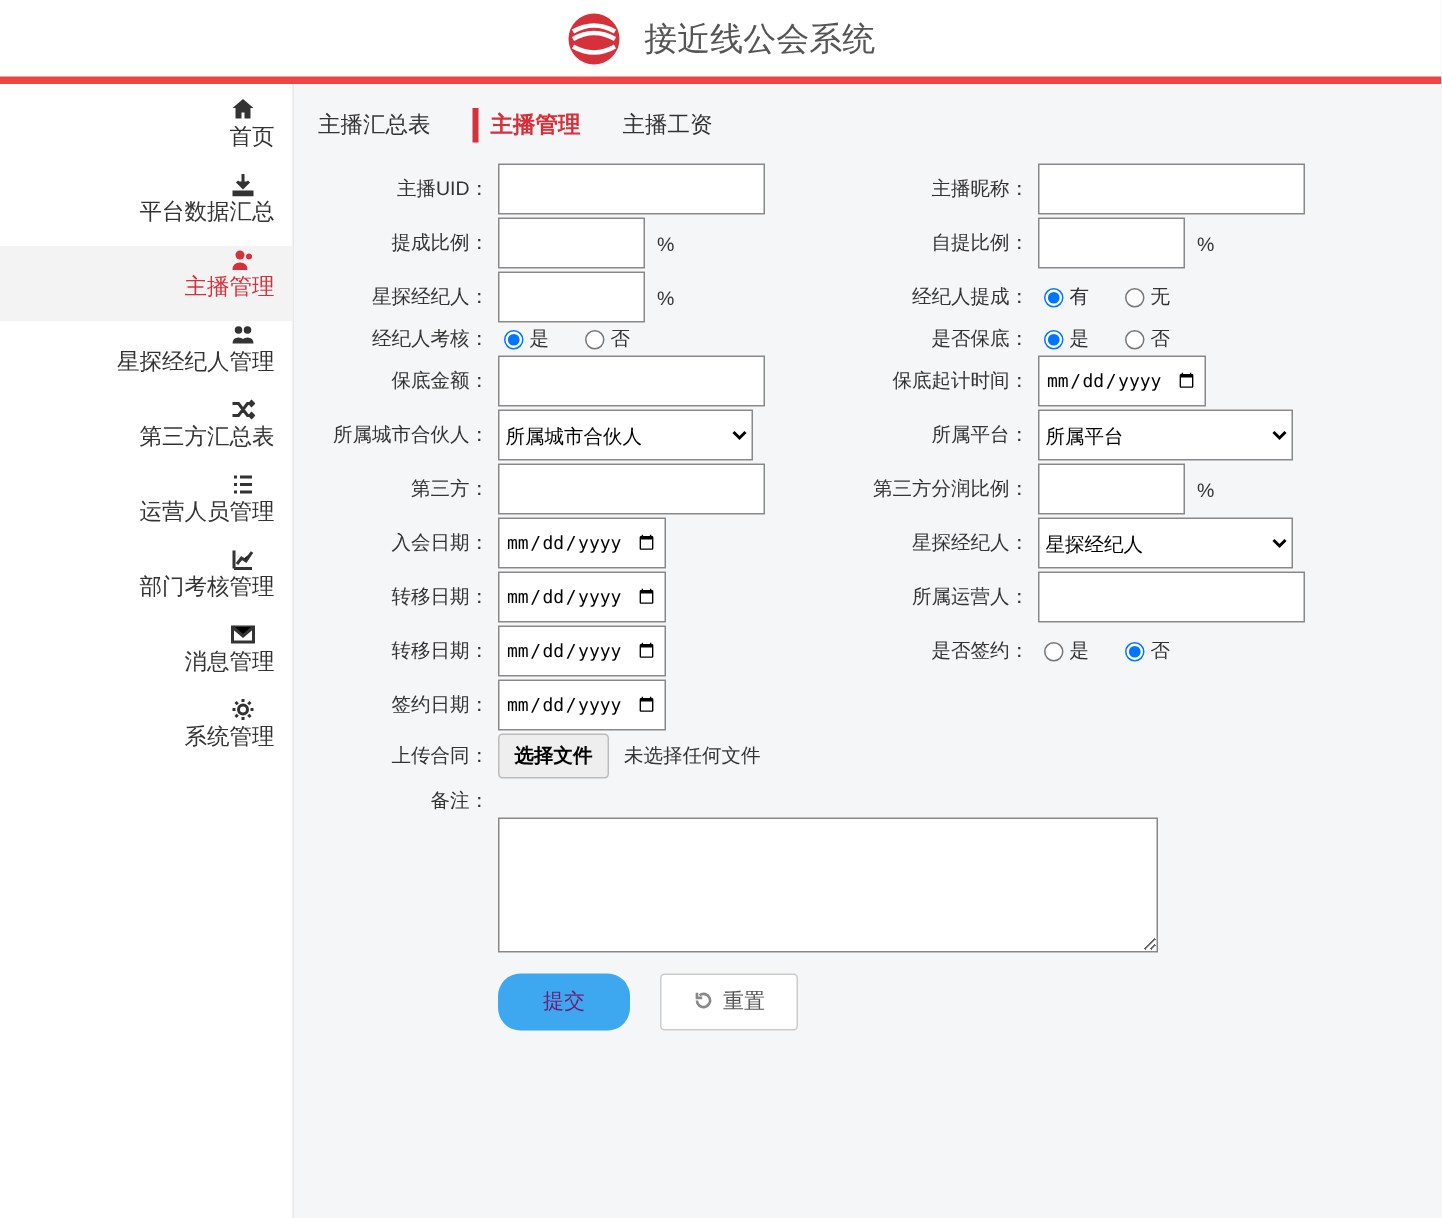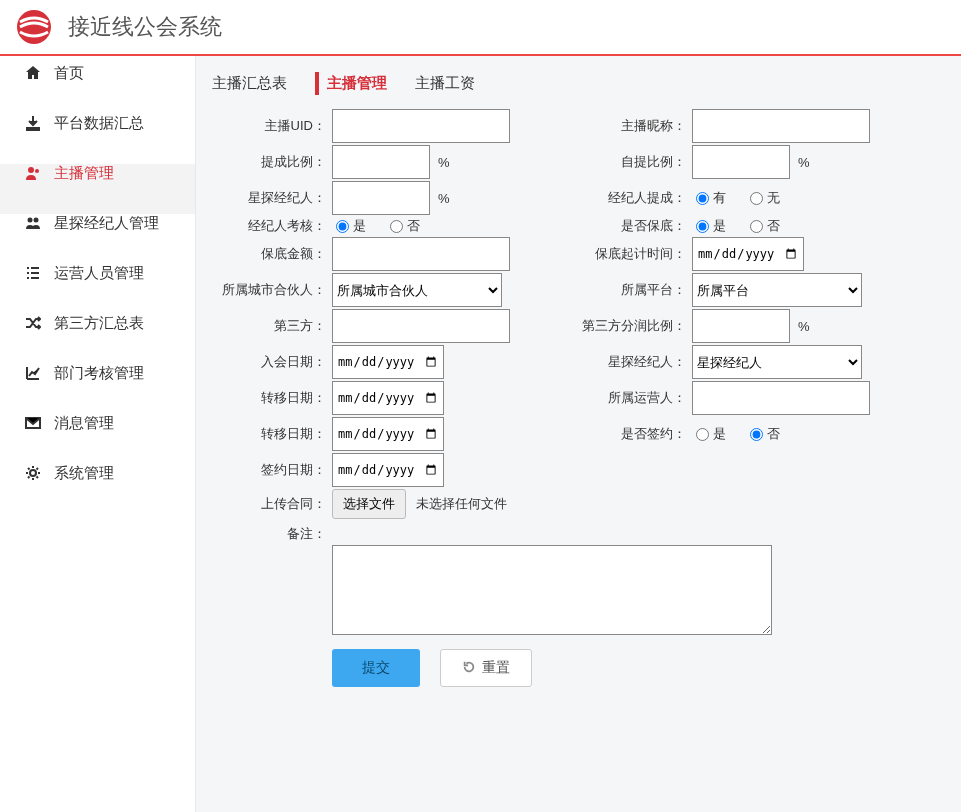--- a/index.html
+++ b/index.html
@@ -9,21 +9,22 @@
     background: #f5f6f7;
     color: #333;
     width: 961px;
   }
   .header {
     height: 56px;
     background: #fff;
     display: flex;
     align-items: center;
     padding: 0 16px;
-    border-bottom: 2px solid #ef4444;
+    border-bottom: 5px solid #ef4444;
+    justify-content: center;
   }
   .logo {
     width: 36px; height: 36px;
     margin-right: 16px;
   }
   .logo svg { display:block; }
   .header-title {
     font-size: 22px;
     color: #555;
   }
@@ -33,25 +34,26 @@
   }
   .sidebar {
     width: 196px;
     background: #fff;
     border-right: 1px solid #e8e8e8;
     padding-top: 8px;
     overflow-y: auto;
   }
   .menu-item {
     display: flex;
-    align-items: flex-start;
+    align-items: flex-end;
     height: 50px;
-    padding: 0 24px;
+    padding: 0 12px;
     cursor: pointer;
     color: #333;
+    flex-direction: column;
   }
   .menu-item.active {
     background: #f3f3f3;
     color: #d6303b;
   }
   .menu-item .micon {
     width: 18px; height:18px;
     margin-right: 12px;
     display:flex; align-items:center; justify-content:center;
     color: #333;
@@ -127,43 +129,44 @@
     font-size:13px;
   }
   .file-btn {
     height: 30px;
     padding: 0 10px;
     background: #eee;
     border: 1px solid #bbb;
     border-radius: 3px;
     cursor:pointer;
     font-size:13px;
+    font-weight:bold;
   }
   .file-hint { margin-left: 10px; font-size:13px; }
   .textarea {
     width: 440px;
     height: 90px;
     border:1px solid #888;
     resize: both;
     padding:6px;
     font-size:13px;
   }
   .actions {
     padding-left: 120px;
     margin-top: 12px;
     display:flex;
     gap: 20px;
   }
   .btn-submit {
     height: 38px;
     width: 88px;
     background:#3da7f0;
-    color:#0c4a6e;
+    color:#701a75;
     border:none;
-    border-radius:3px;
+    border-radius:15px;
     font-size:14px;
     cursor:pointer;
   }
   .btn-reset {
     height: 38px;
     width: 92px;
     background:#fff;
     color:#555;
     border:1px solid #ccc;
     border-radius:3px;
@@ -234,32 +237,32 @@
             <circle cx="5" cy="5" r="2.5" fill="currentColor"></circle>
             <circle cx="11" cy="5" r="2.5" fill="currentColor"></circle>
             <path fill="currentColor" d="M1 14 q0-4 4-4 t4 4 Z M7 14 q0-4 4-4 t4 4 Z"></path>
           </svg>
       </span>
       <span class="mlabel">星探经纪人管理</span>
     </div>
     <div class="menu-item">
       <span class="micon">
         <svg width="16" height="16" viewBox="0 0 16 16">
+            <path stroke="currentColor" stroke-width="2" fill="none" d="M1 4h4l6 8h4 M1 12h4l6-8h4 M13 2l2 2-2 2 M13 10l2 2-2 2"></path>
+          </svg>
+      </span>
+      <span class="mlabel">第三方汇总表</span>
+    </div>
+    <div class="menu-item">
+      <span class="micon">
+        <svg width="16" height="16" viewBox="0 0 16 16">
             <path stroke="currentColor" stroke-width="2" d="M2 3h2 M6 3h8 M2 8h2 M6 8h8 M2 13h2 M6 13h8"></path>
           </svg>
       </span>
       <span class="mlabel">运营人员管理</span>
-    </div>
-    <div class="menu-item">
-      <span class="micon">
-        <svg width="16" height="16" viewBox="0 0 16 16">
-            <path stroke="currentColor" stroke-width="2" fill="none" d="M1 4h4l6 8h4 M1 12h4l6-8h4 M13 2l2 2-2 2 M13 10l2 2-2 2"></path>
-          </svg>
-      </span>
-      <span class="mlabel">第三方汇总表</span>
     </div>
     <div class="menu-item">
       <span class="micon">
         <svg width="16" height="16" viewBox="0 0 16 16">
             <path stroke="currentColor" stroke-width="2" d="M2 2v12 M2 14h12 M4 11l3-4 3 2 4-6"></path>
           </svg>
       </span>
       <span class="mlabel">部门考核管理</span>
     </div>
     <div class="menu-item">

